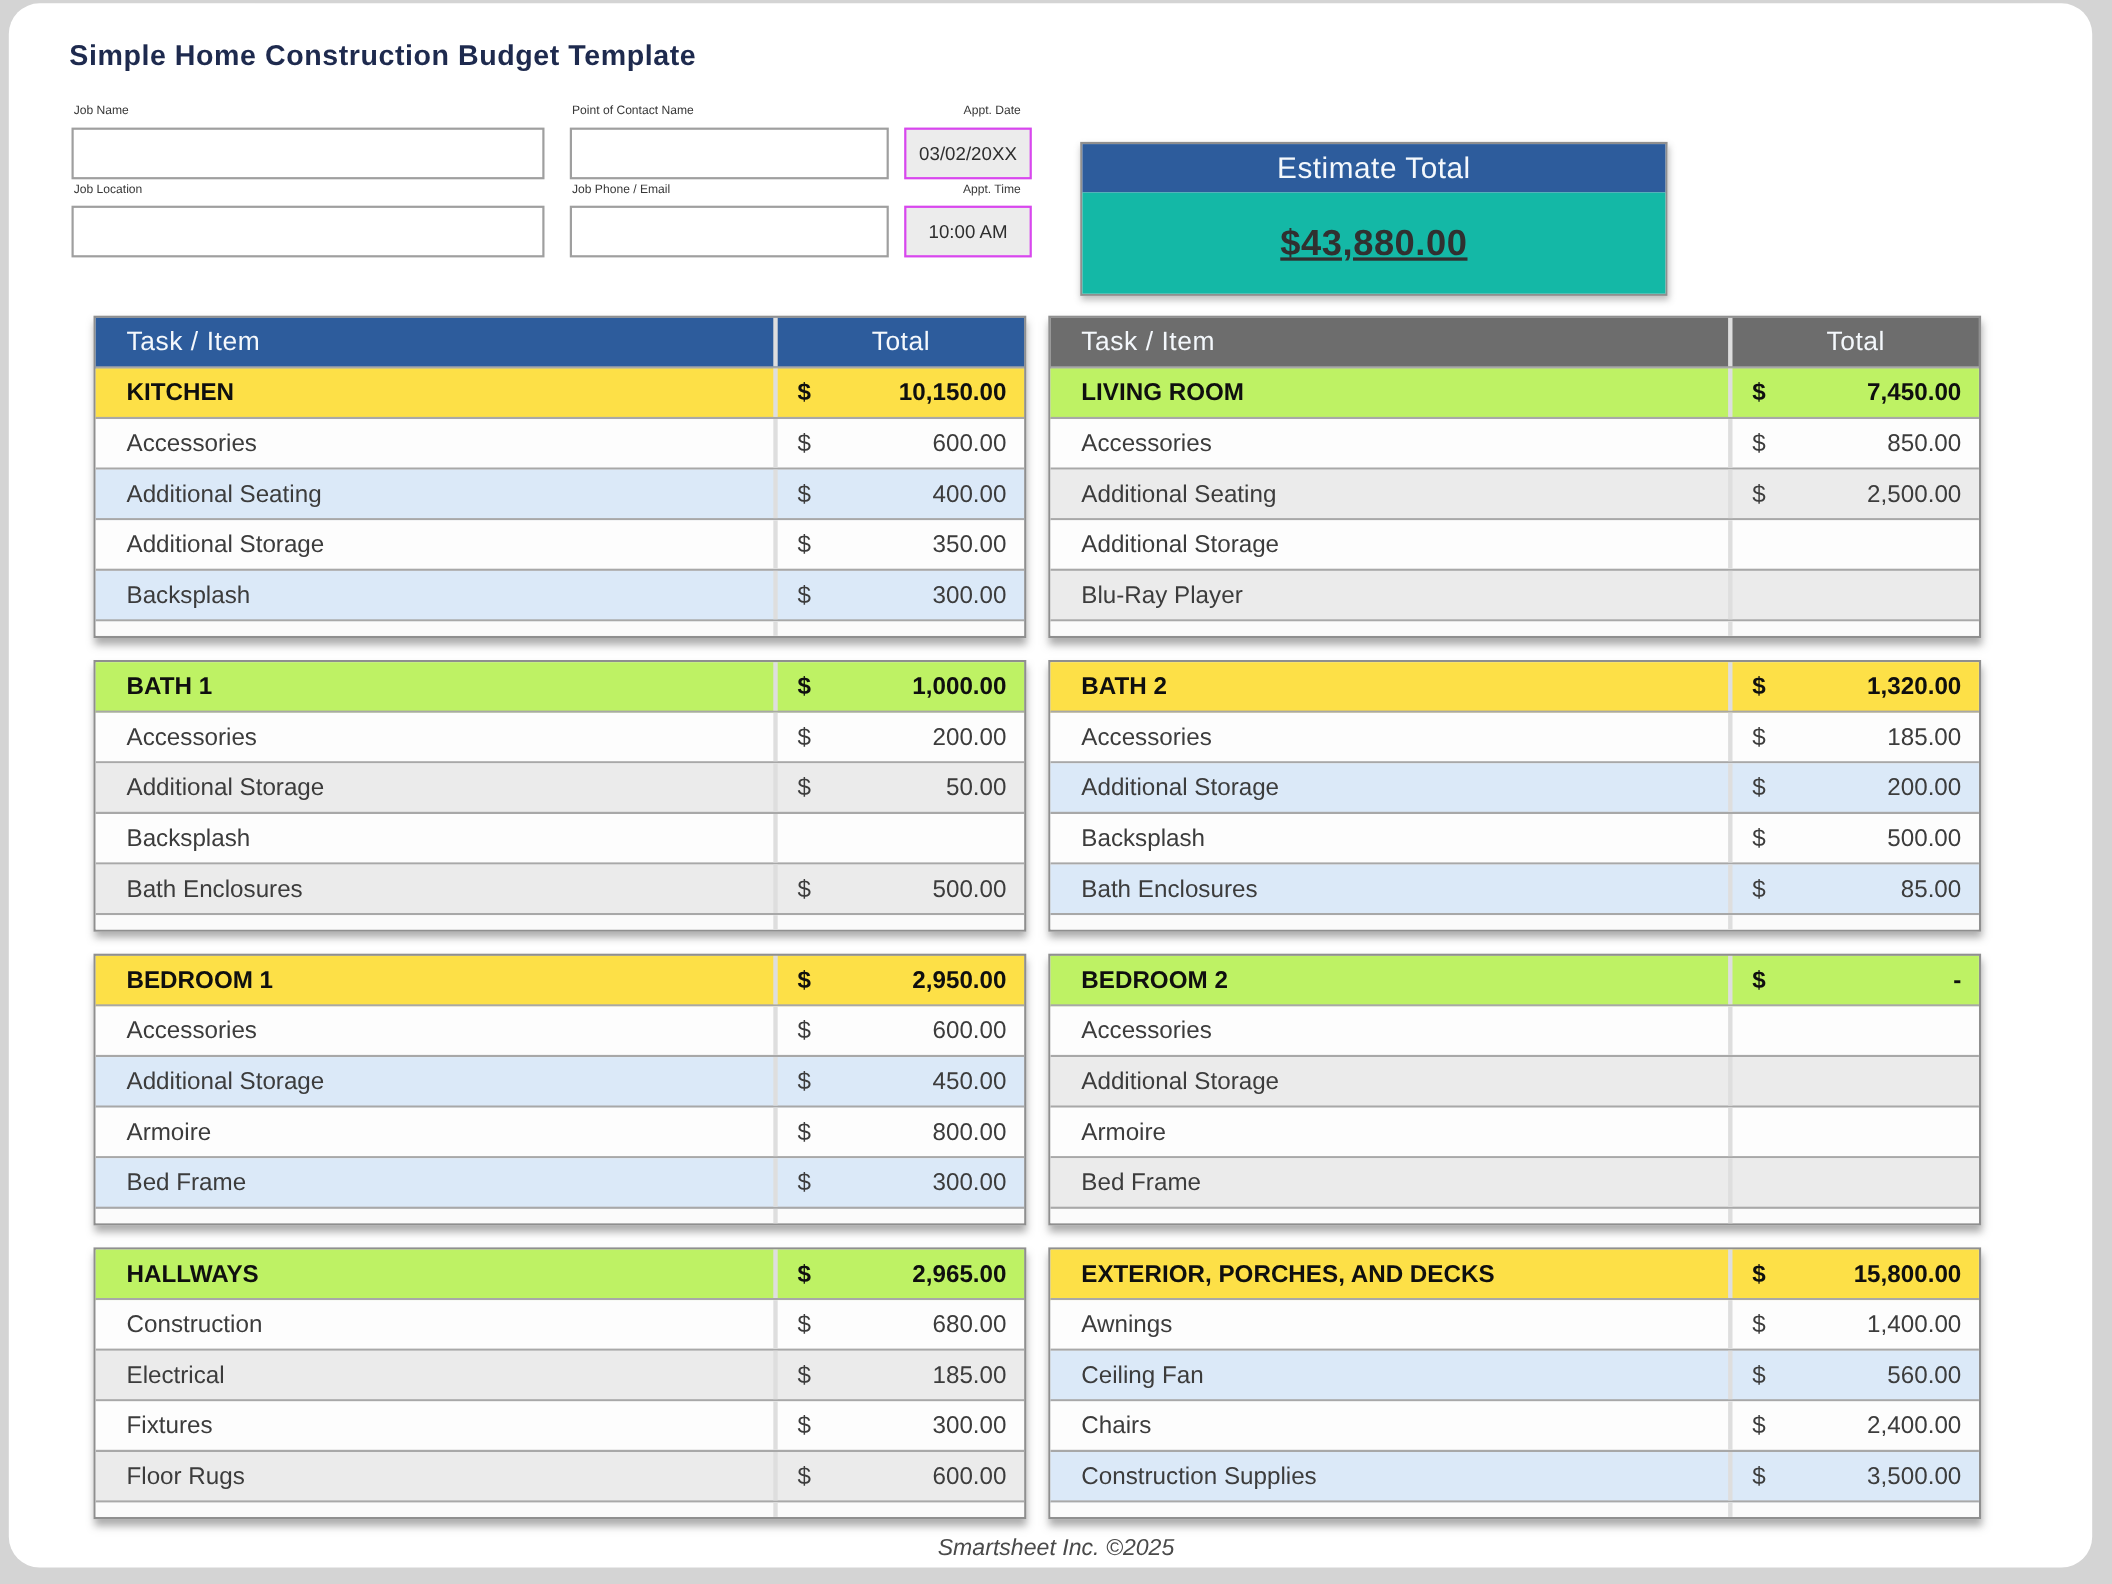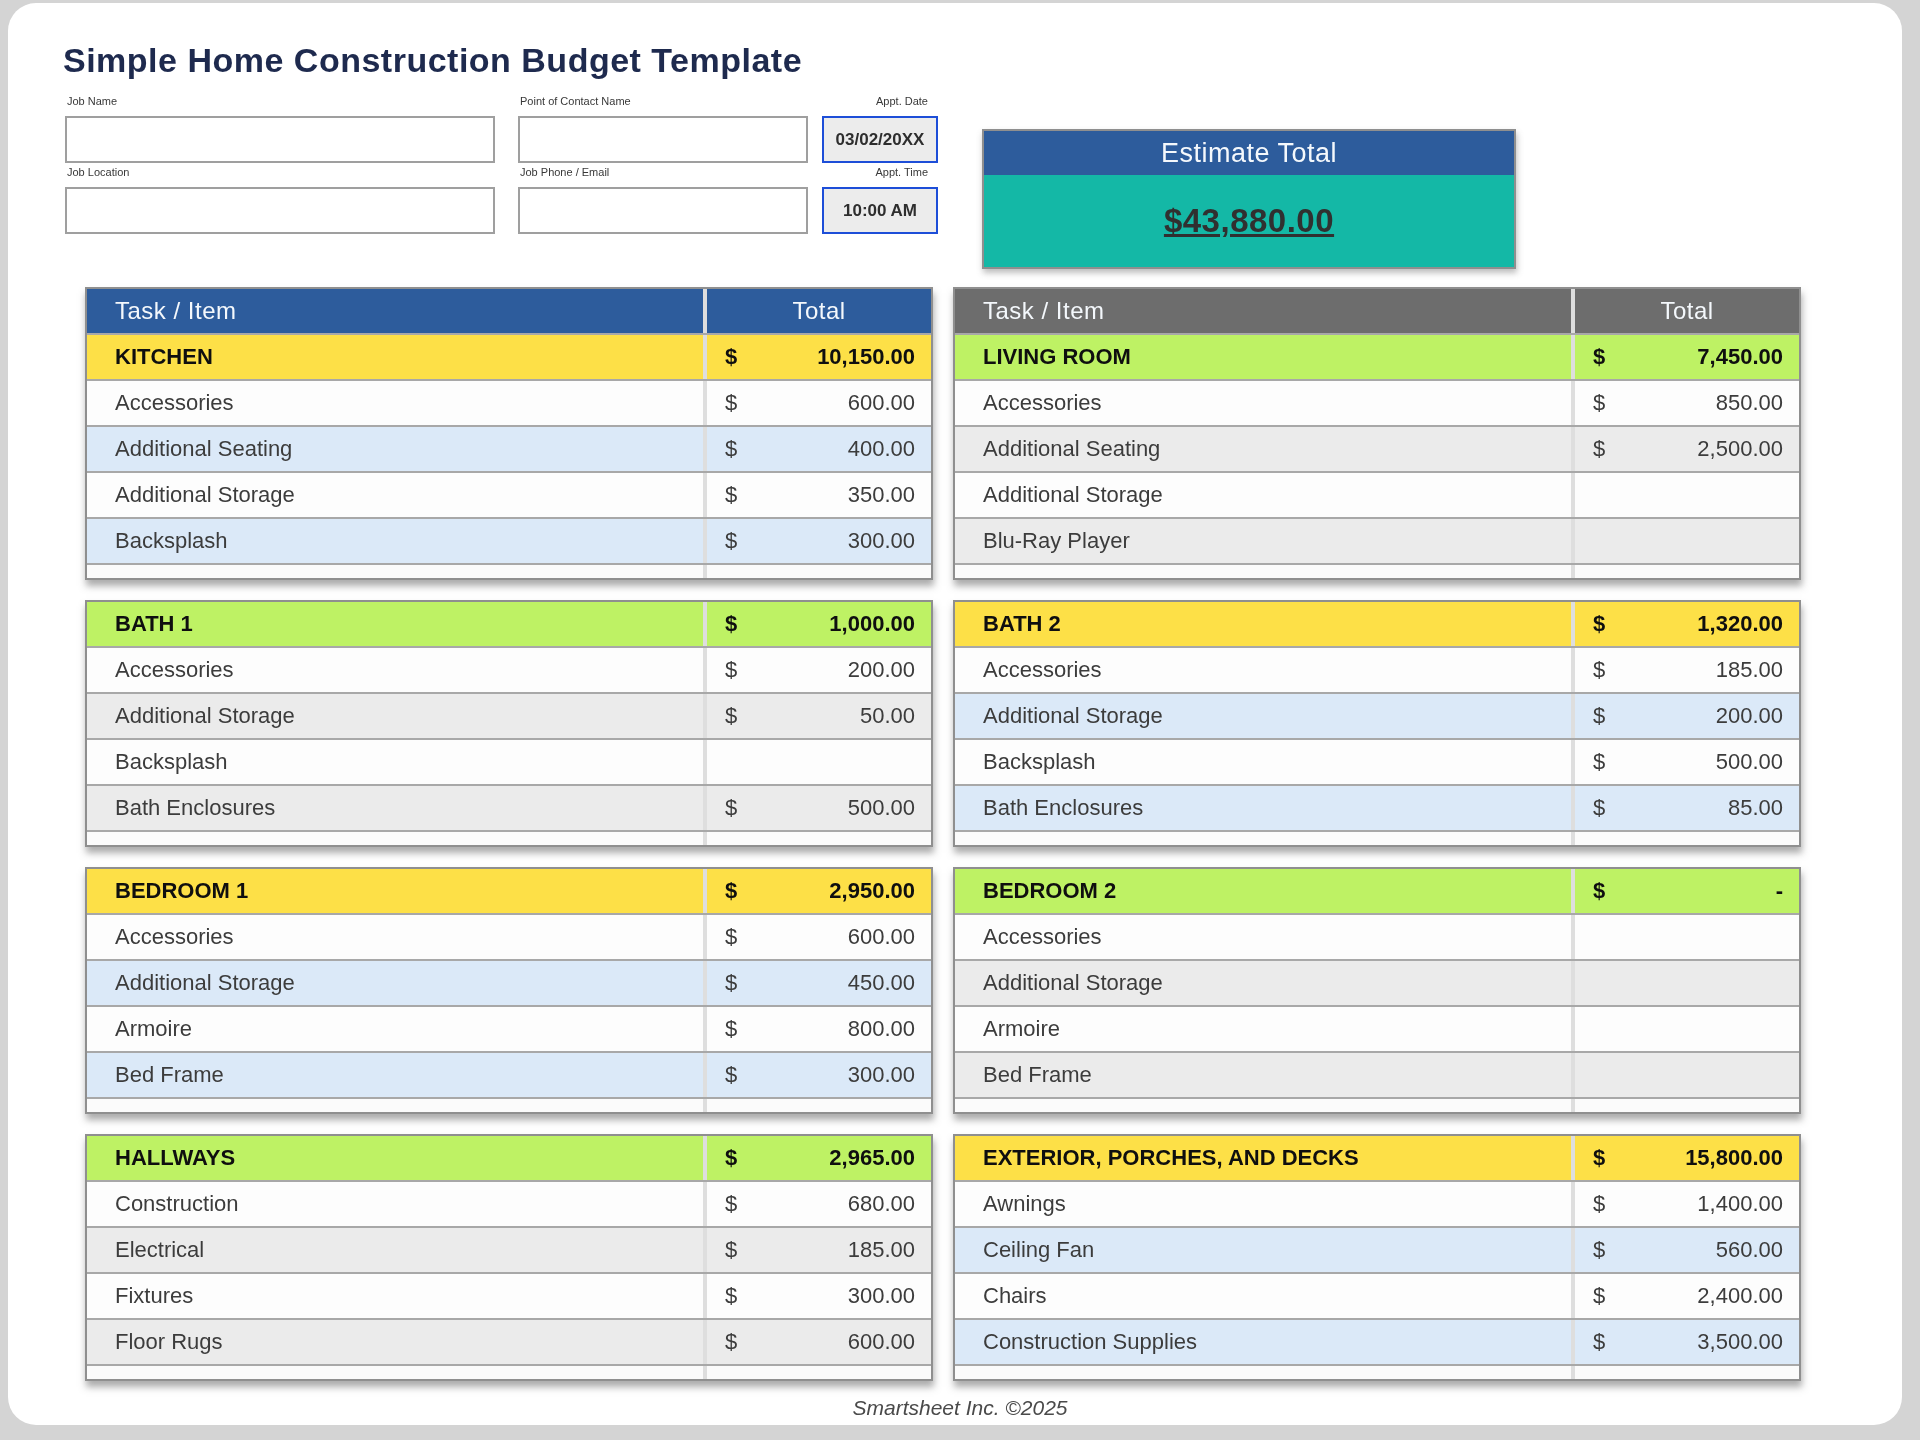--- a/index.html
+++ b/index.html
@@ -8,34 +8,34 @@
     background:#d4d4d4;
     font-family:"Liberation Sans",sans-serif;
   }
   .page-bg{
     position:absolute;left:8px;top:3px;width:1894px;height:1422px;
     background:#ffffff;border-radius:28px;
   }
   .abs{position:absolute;}
   
   .page-title{
-    left:63px;top:18px;font-size:34px;font-weight:bold;color:#1e2a4e;
+    left:63px;top:18px;font-size:26px;font-weight:bold;color:#1e2a4e;
     letter-spacing:.5px;
   }
   
   .field-label{font-size:11px;color:#383838;}
   .text-input{
     position:absolute;background:#ffffff;border:2px solid #9f9f9f;border-radius:0;
     font-size:18px;padding:0 10px;box-sizing:border-box;color:#222;
     font-family:"Liberation Sans",sans-serif;
   }
   .appt-box{
-    background:#ececec;border:2px solid #1d4ed8;box-sizing:border-box;
+    background:#ececec;border:2px solid #d946ef;box-sizing:border-box;
     display:flex;align-items:center;justify-content:center;
-    font-size:17px;color:#2e2e2e;font-weight:bold;
+    font-size:17px;color:#2e2e2e;
   }
   .appt-label{text-align:right;padding-right:10px;box-sizing:border-box;}
   
   .estimate-card{
     left:982px;top:129px;width:534px;border:2px solid #8f8f8f;box-sizing:border-box;
     box-shadow:1px 4px 6px rgba(110,110,110,.45);
   }
   .estimate-head{
     height:44px;background:#2d5c9c;color:#f4f8fc;display:flex;align-items:center;
     justify-content:center;font-size:27px;letter-spacing:.5px;

